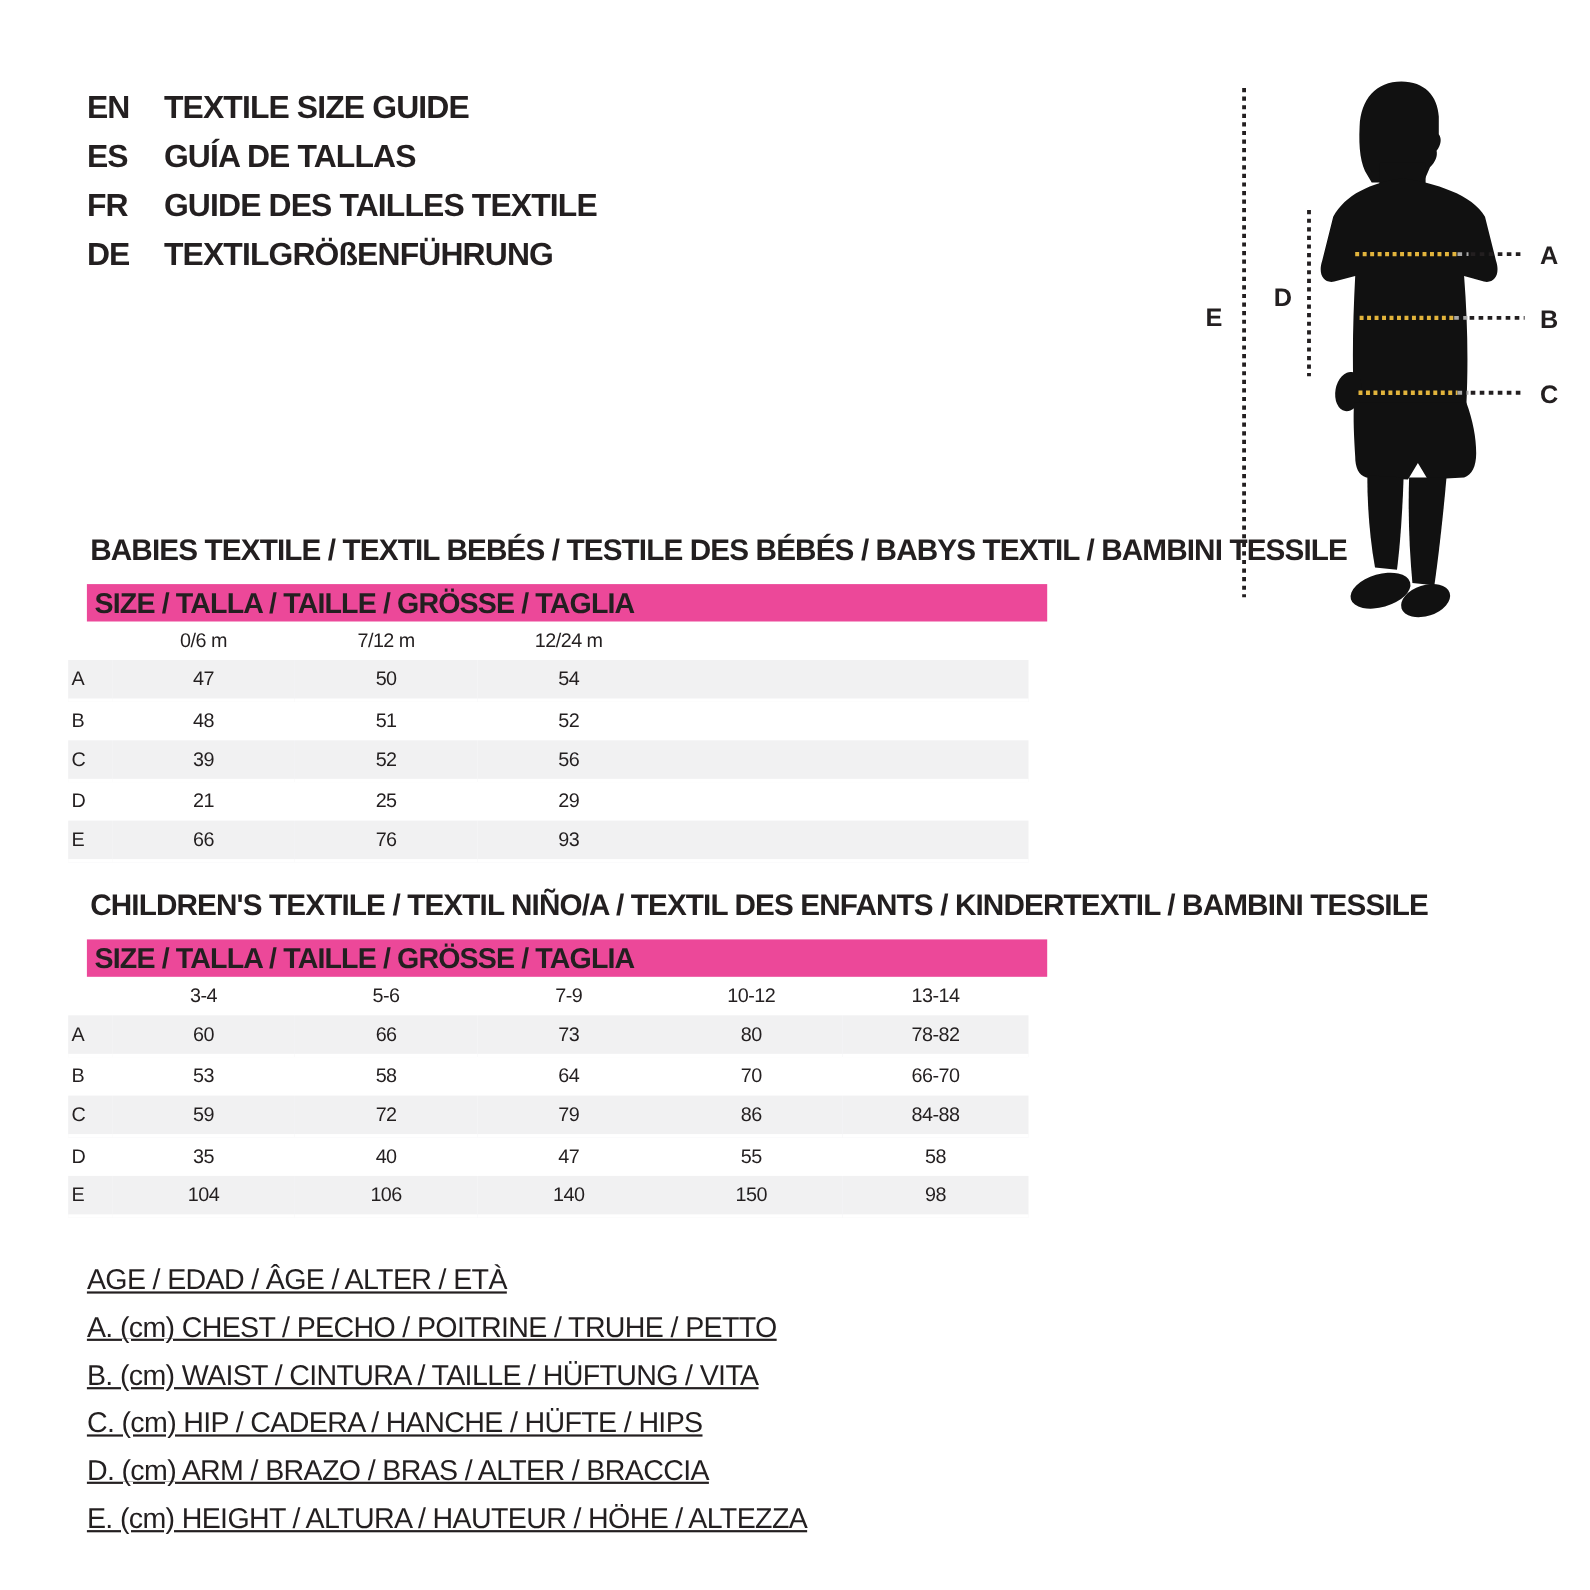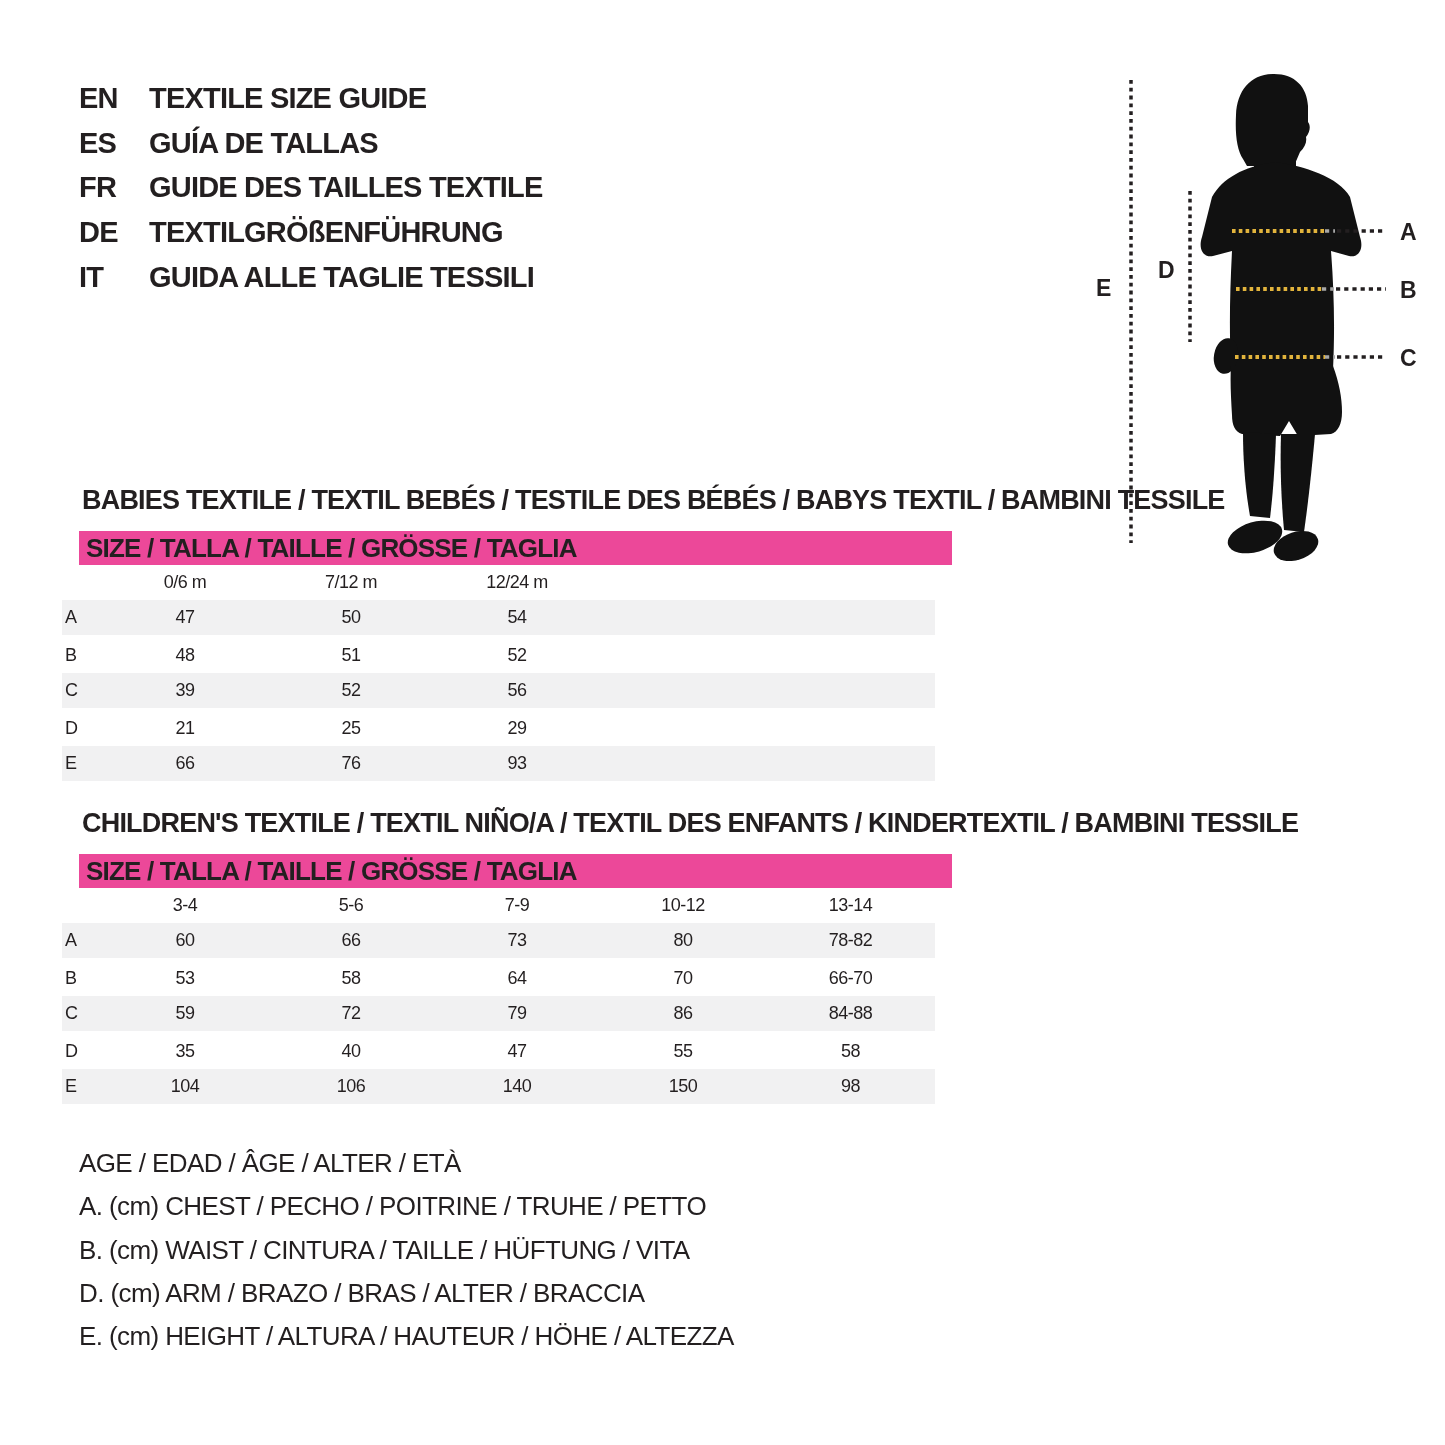--- a/index.html
+++ b/index.html
@@ -28,21 +28,21 @@
     border-collapse:separate; border-spacing:0; table-layout:fixed;
     font-size:18px; letter-spacing:-0.5px; }
   #babies-table { top:565px; }
   #children-table { top:888px; }
   .size-table td { height:35px; padding:0; text-align:center; vertical-align:middle; }
   .size-table td.rowlabel { text-align:left; padding-left:3px; }
   .size-table tr.stripe td { background:#f1f1f2; border-bottom:3px solid #ffffff; }
   
   .legend { position:absolute; left:55px; top:1142px; }
   .legend-line { height:43.3px; display:flex; align-items:center;
-    font-size:26px; letter-spacing:-0.6px; white-space:nowrap; }
+    font-size:26px; letter-spacing:-0.6px; white-space:nowrap;text-decoration:underline; }
   
   .figure-svg { position:absolute; left:1060px; top:60px; }
   .figure-svg text { font-family:"Liberation Sans", sans-serif; font-weight:bold;
     font-size:23px; fill:#231f20; }
   .dotline { stroke:#231f20; stroke-width:3.5; stroke-dasharray:3.8 4; fill:none; }
   .dashline-black { stroke:#231f20; stroke-width:3.5; stroke-dasharray:4.2 4; fill:none; }
   .dashline-gray { stroke:#a8a8a8; stroke-width:3.5; stroke-dasharray:4.2 4; fill:none; }
   .dashline-yellow { stroke:#e2b43c; stroke-width:4; stroke-dasharray:3.6 3.2; fill:none; }
 </style>
 </head>
@@ -60,24 +60,20 @@
       <span class="lang-title">GUÍA DE TALLAS</span>
     </div>
     <div class="lang-row">
       <span class="lang-code">FR</span>
       <span class="lang-title">GUIDE DES TAILLES TEXTILE</span>
     </div>
     <div class="lang-row">
       <span class="lang-code">DE</span>
       <span class="lang-title">TEXTILGRÖßENFÜHRUNG</span>
     </div>
-    <div class="lang-row">
-      <span class="lang-code">IT</span>
-      <span class="lang-title">GUIDA ALLE TAGLIE TESSILI</span>
-    </div>
   </div>
 
   <svg class="figure-svg" width="360" height="530" viewBox="0 0 360 530">
 
     <line class="dotline" x1="47" y1="20" x2="47" y2="483"></line>
 
     <line class="dotline" x1="106" y1="131" x2="106" y2="282"></line>
 
     <g fill="#111111">
 
@@ -243,17 +239,18 @@
       <td>150</td>
       <td>98</td>
     </tr>
   </tbody>
     </table>
 
   <div class="legend">
     <div class="legend-line">AGE / EDAD / ÂGE / ALTER / ETÀ</div>
     <div class="legend-line">A. (cm) CHEST / PECHO / POITRINE / TRUHE / PETTO</div>
     <div class="legend-line">B. (cm) WAIST / CINTURA / TAILLE / HÜFTUNG / VITA</div>
+    <div class="legend-line">C. (cm) HIP / CADERA / HANCHE / HÜFTE / HIPS</div>
     <div class="legend-line">D. (cm) ARM / BRAZO / BRAS / ALTER / BRACCIA</div>
     <div class="legend-line">E. (cm) HEIGHT / ALTURA / HAUTEUR / HÖHE / ALTEZZA</div>
   </div>
 
 </div>
 
 </body></html>

